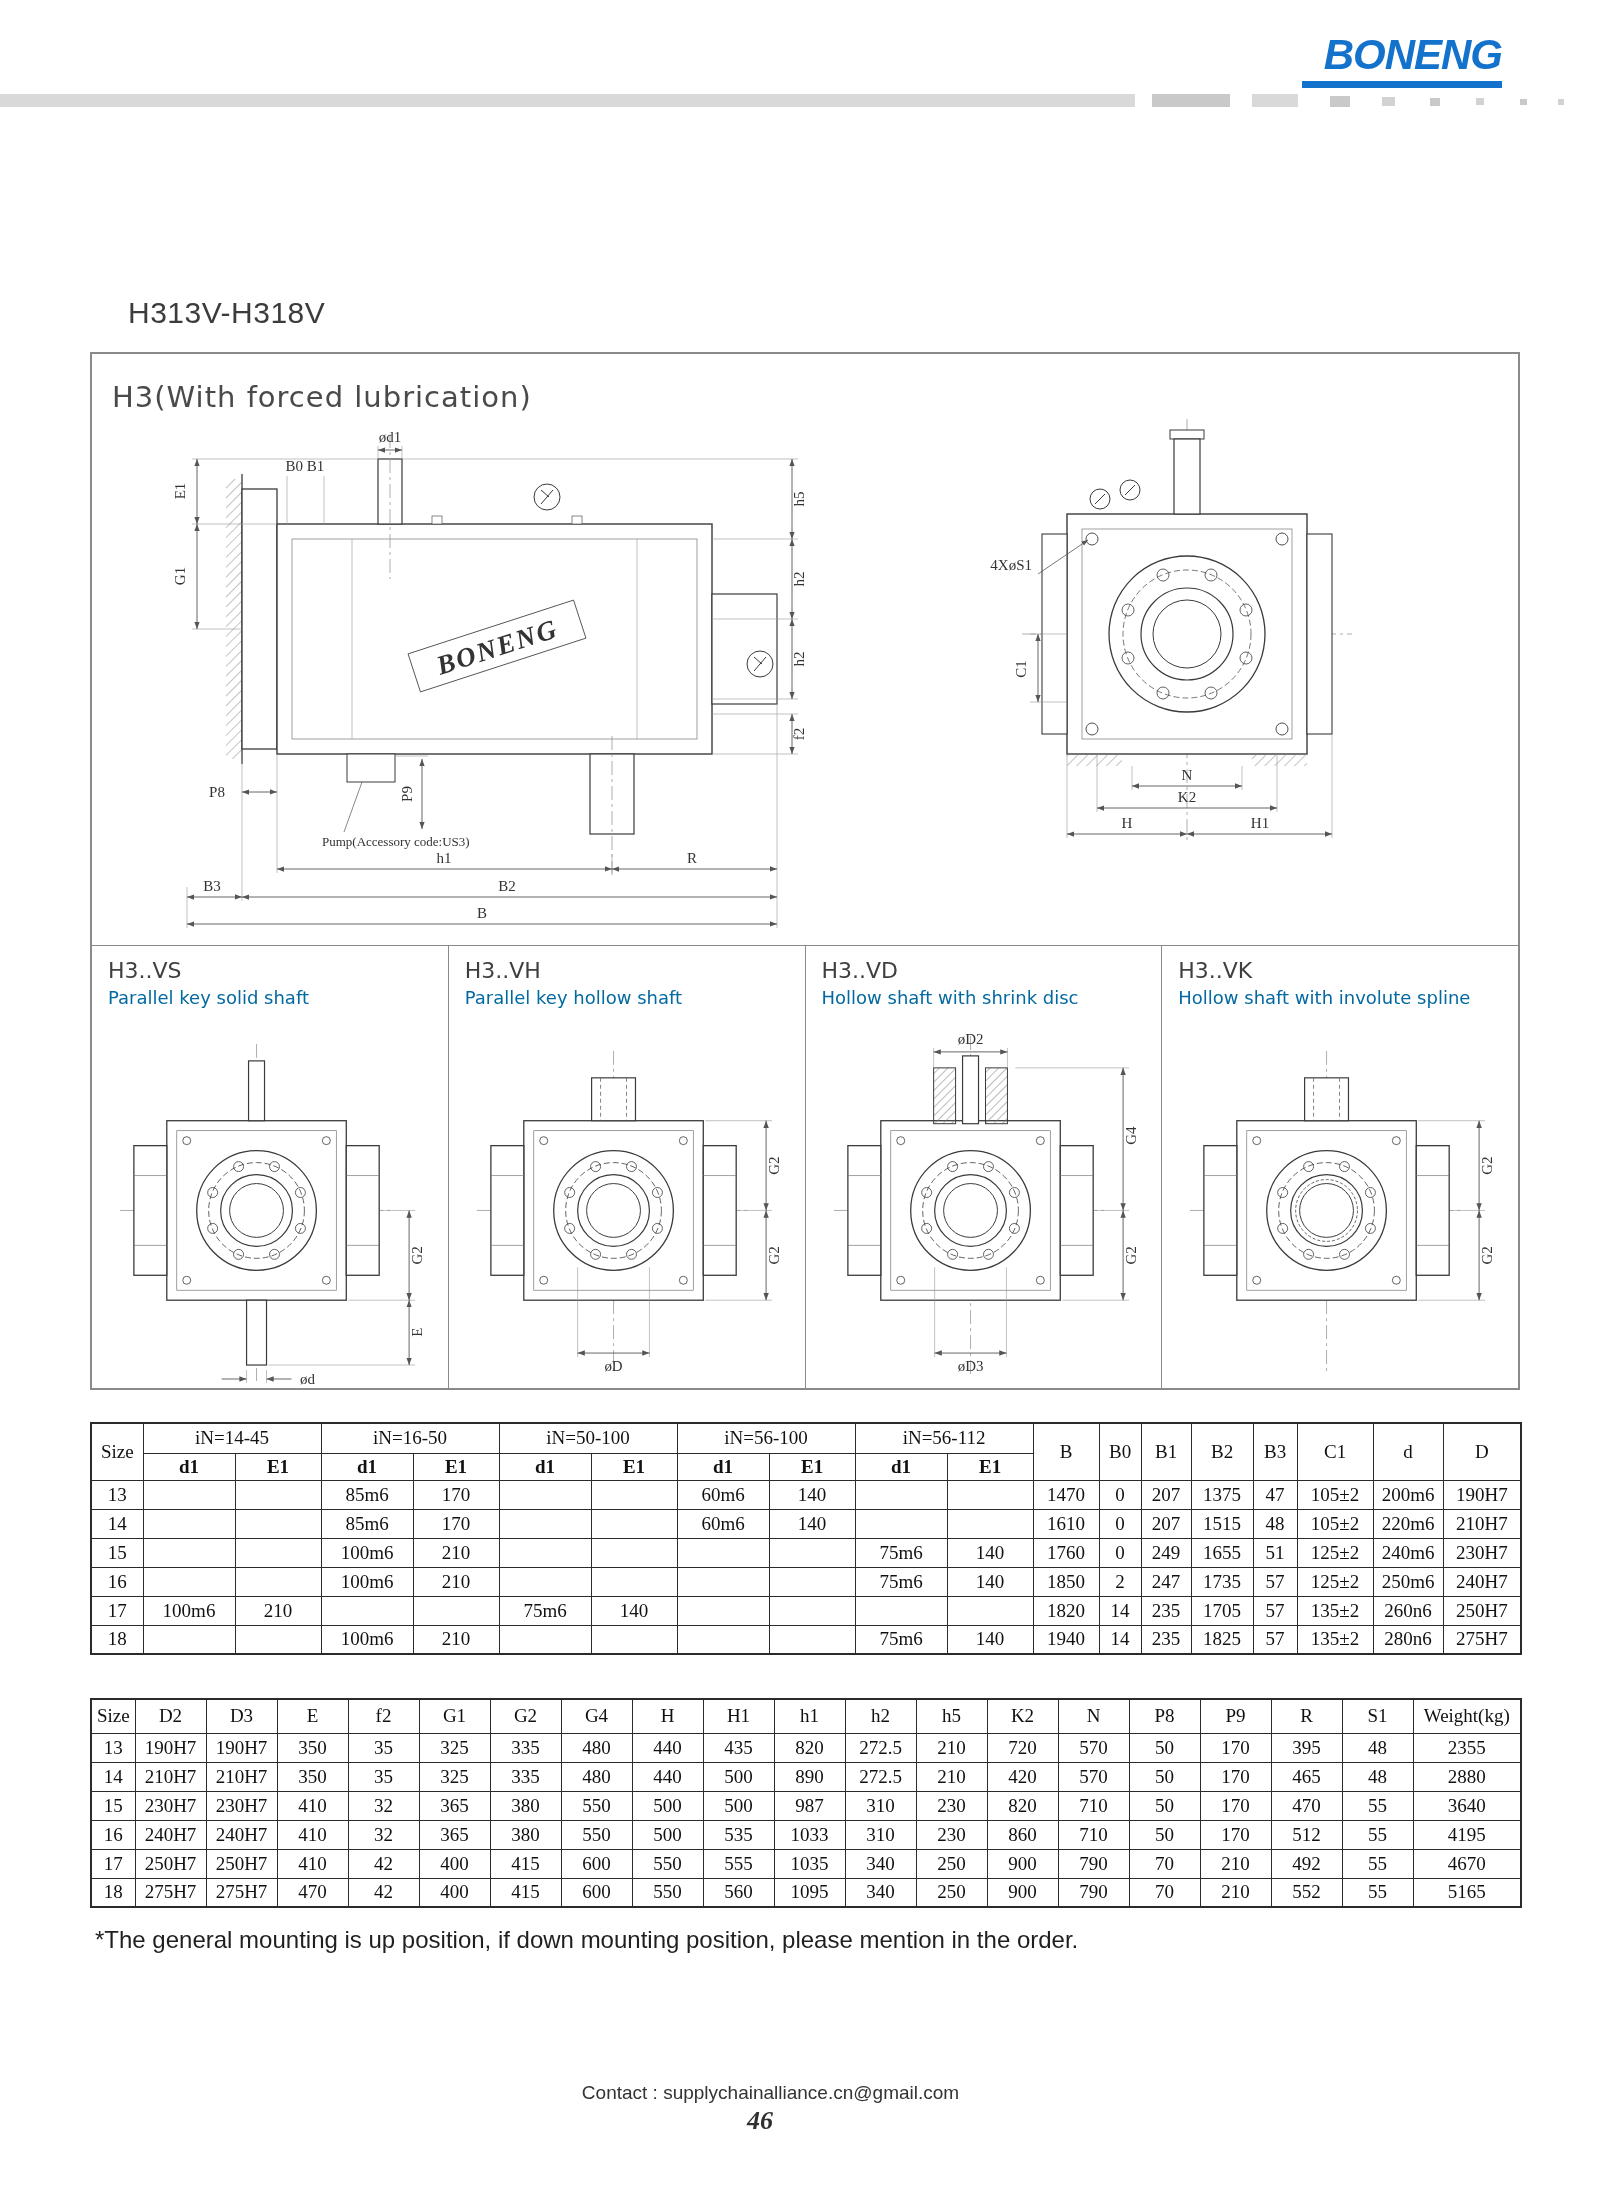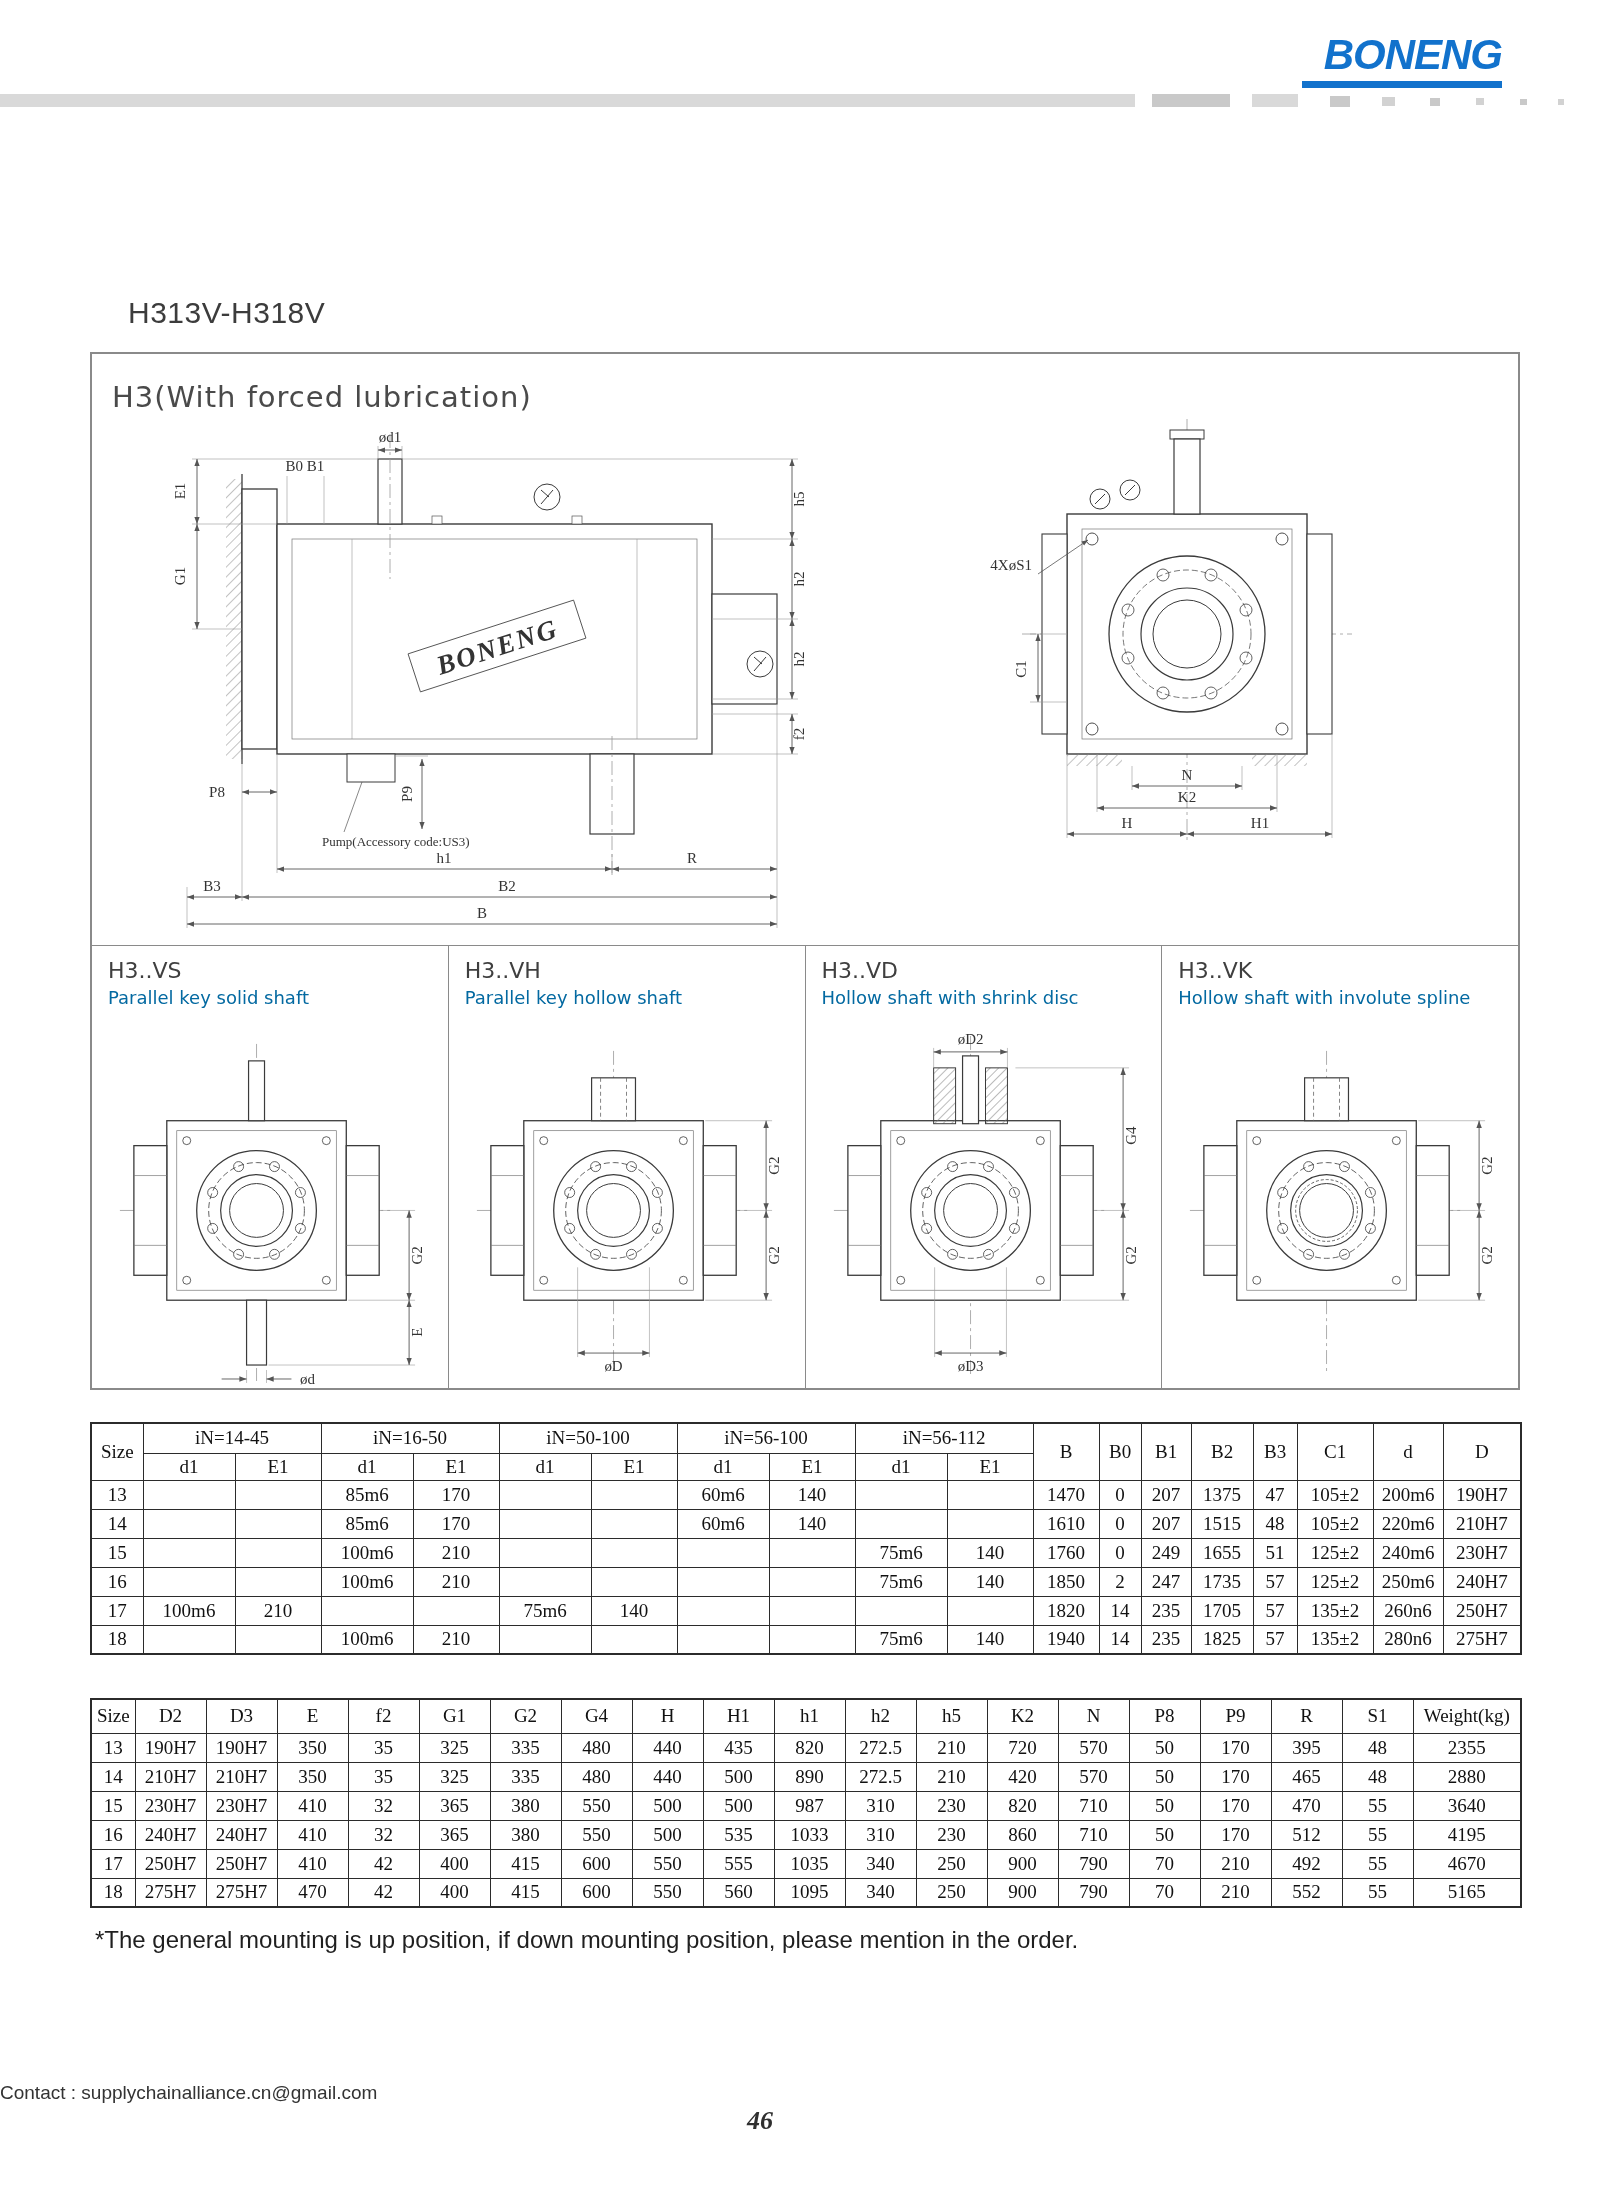--- a/index.html
+++ b/index.html
@@ -38,30 +38,30 @@
 
   
   .dim-table { border-collapse:collapse; table-layout:fixed; width:1430px;
                font-family:"Liberation Serif", serif; font-size:19px; color:#111;
                border:2px solid #2b2b2b; }
   .dim-table th, .dim-table td { border:1px solid #2b2b2b; text-align:center;
                vertical-align:middle; padding:0 2px; font-weight:normal; overflow:hidden;
                white-space:nowrap; }
   .t1 { position:absolute; top:1422px; left:90px; }
   .t1 thead tr:first-child th { height:30px; }
-  .t1 thead tr:last-child  th { height:27px; }
+  .t1 thead tr:last-child  th { height:27px;font-weight:bold; }
   .t1 tbody td { height:29px; }
   .t2 { position:absolute; top:1698px; left:90px; }
   .t2 thead th { height:34px; }
   .t2 tbody td { height:29px; }
 
   
   .footnote { position:absolute; top:1926px; left:95px; font-size:24px; color:#1f1f1f; }
-  .contact  { position:absolute; top:2082px; left:0; width:1520px; text-align:left;
-              font-size:19px; color:#333; }
+  .contact  { position:absolute; top:2082px; left:0; width:1520px; text-align:center;
+              font-size:19px; color:#333;padding-left:21px; }
   .pagenum  { position:absolute; top:2106px; left:0; width:1520px; text-align:center;
               font-size:26px; font-family:"Liberation Serif", serif; font-style:italic;
               font-weight:bold; color:#2f2f2f; }
 
   svg text { font-family:"Liberation Serif", serif; fill:#333; }
 </style>
 </head>
 <body>
 
 <div class="page">

